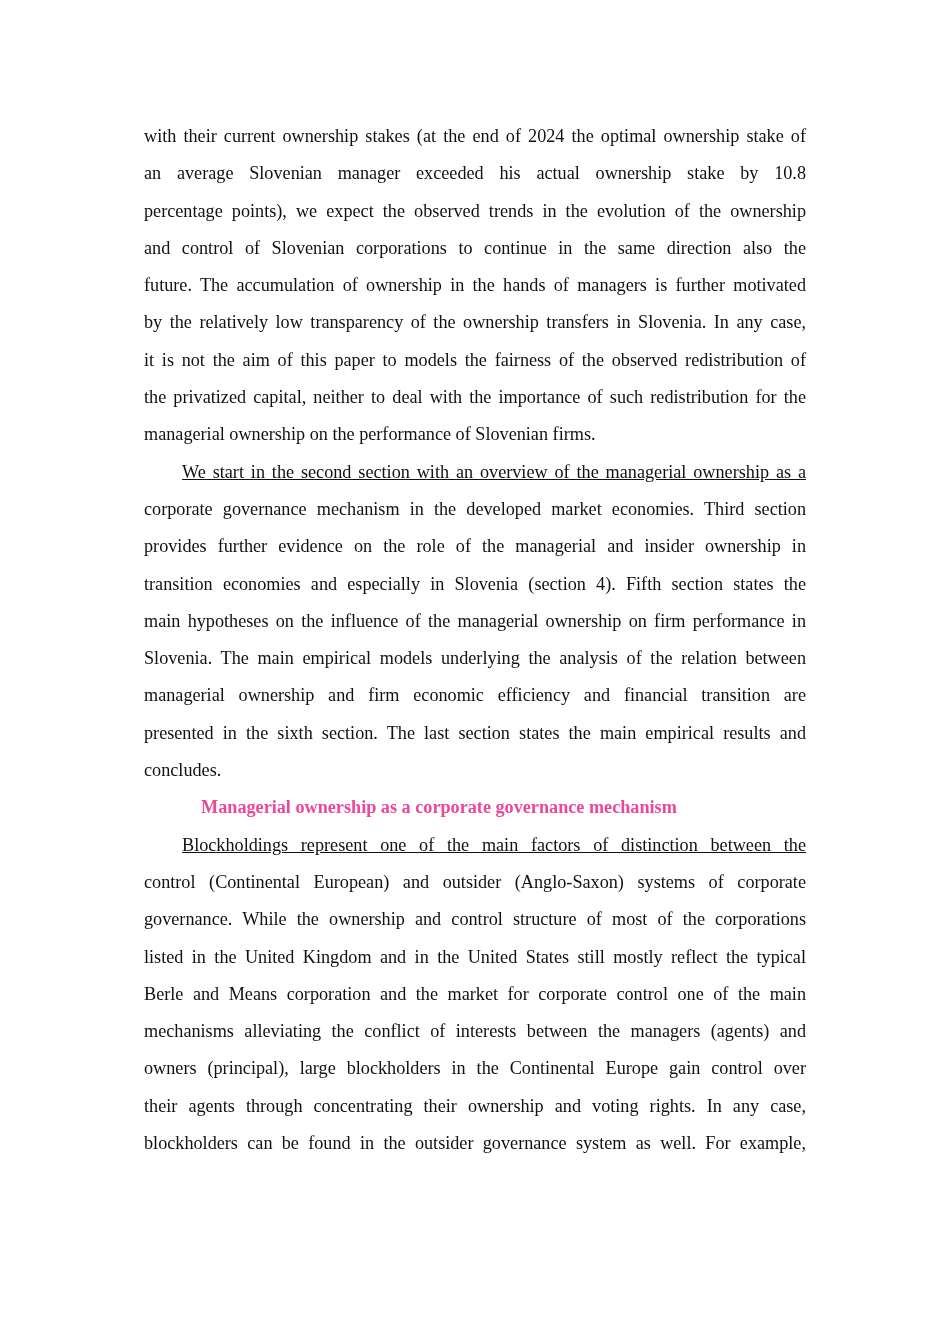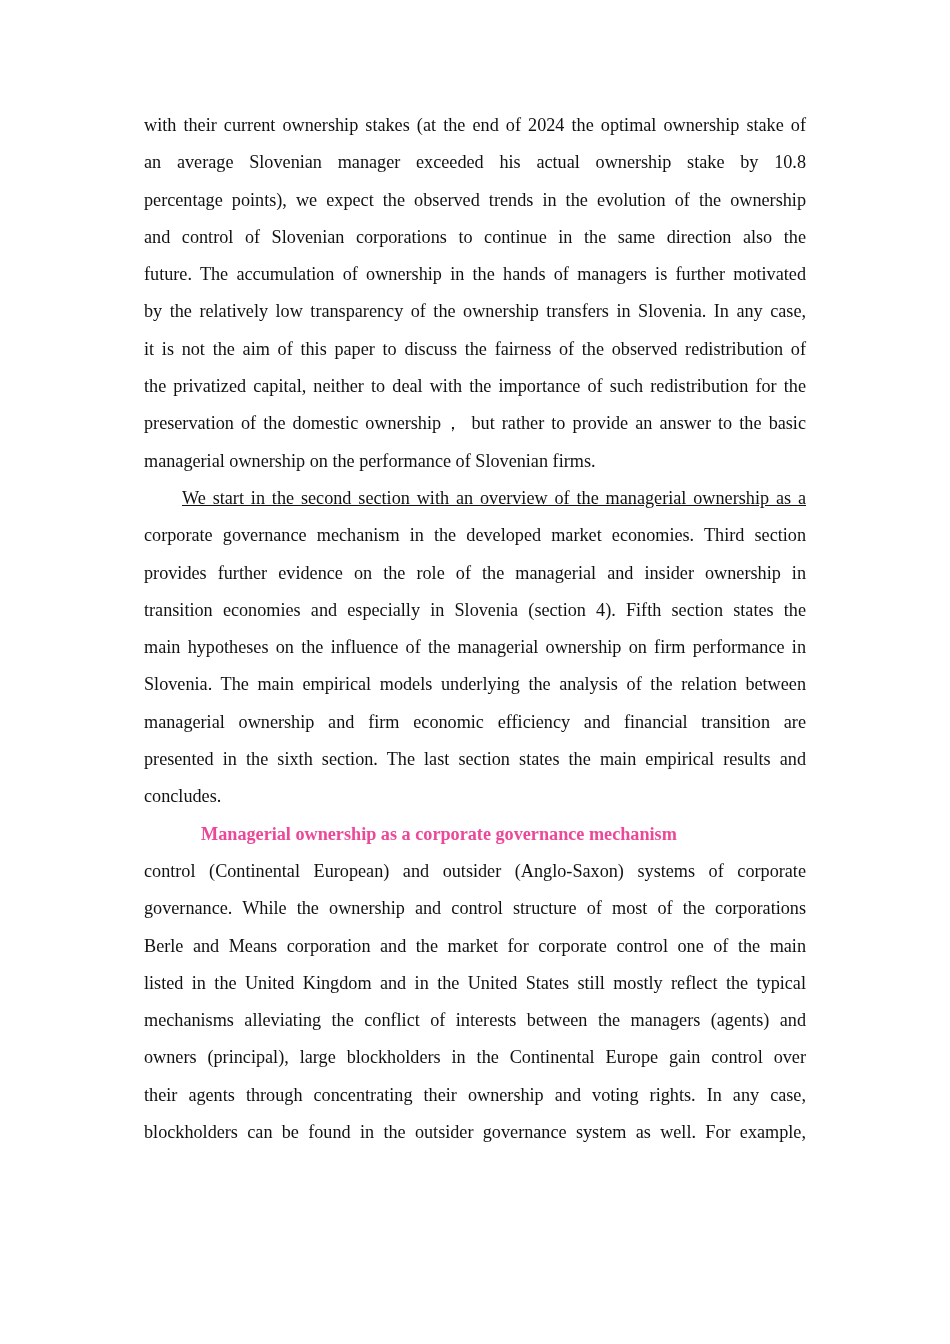--- a/index.html
+++ b/index.html
@@ -1,17 +1,17 @@
 <!DOCTYPE html>
 <html><head>
 <meta charset="utf-8">
 <style>
   html, body { margin: 0; padding: 0; background: #ffffff; }
   body { width: 950px; height: 1344px; position: relative; overflow: hidden; }
-  .page { position: absolute; left: 144px; top: 110px; width: 662px; }
+  .page { position: absolute; left: 144px; top: 121px; width: 662px; }
   .line {
     font-family: "Liberation Serif", serif;
     font-size: 18.2px;
     color: #111111;
     height: 37.3px;
     line-height: 30px;
     white-space: nowrap;
     text-align: justify;
     text-align-last: justify;
   }
@@ -32,43 +32,43 @@
 <body>
 
 <div class="page">
   <div>
     <div class="line">with their current ownership stakes (at the end of 2024 the optimal ownership stake of</div>
     <div class="line">an average Slovenian manager exceeded his actual ownership stake by 10.8</div>
     <div class="line">percentage points), we expect the observed trends in the evolution of the ownership</div>
     <div class="line">and control of Slovenian corporations to continue in the same direction also the</div>
     <div class="line">future. The accumulation of ownership in the hands of managers is further motivated</div>
     <div class="line">by the relatively low transparency of the ownership transfers in Slovenia. In any case,</div>
-    <div class="line">it is not the aim of this paper to discuss the fairness of the observed redistribution of</div>
+    <div class="line">it is not the aim of this paper to models the fairness of the observed redistribution of</div>
     <div class="line">the privatized capital, neither to deal with the importance of such redistribution for the</div>
-    <div class="line">preservation of the domestic ownership， but rather to provide an answer to the basic</div>
     <div class="line last">managerial ownership on the performance of Slovenian firms.</div>
   </div>
 
   <div>
     <div class="line indent">We start in the second section with an overview of the managerial ownership as a</div>
     <div class="line">corporate governance mechanism in the developed market economies. Third section</div>
     <div class="line">provides further evidence on the role of the managerial and insider ownership in</div>
     <div class="line">transition economies and especially in Slovenia (section 4). Fifth section states the</div>
     <div class="line">main hypotheses on the influence of the managerial ownership on firm performance in</div>
     <div class="line">Slovenia. The main empirical models underlying the analysis of the relation between</div>
     <div class="line">managerial ownership and firm economic efficiency and financial transition are</div>
     <div class="line">presented in the sixth section. The last section states the main empirical results and</div>
     <div class="line last">concludes.</div>
   </div>
 
   <div class="heading">Managerial ownership as a corporate governance mechanism</div>
 
   <div>
+    <div class="line indent">Blockholdings represent one of the main factors of distinction between the</div>
     <div class="line">control (Continental European) and outsider (Anglo-Saxon) systems of corporate</div>
     <div class="line">governance. While the ownership and control structure of most of the corporations</div>
+    <div class="line">listed in the United Kingdom and in the United States still mostly reflect the typical</div>
     <div class="line">Berle and Means corporation and the market for corporate control one of the main</div>
-    <div class="line">listed in the United Kingdom and in the United States still mostly reflect the typical</div>
     <div class="line">mechanisms alleviating the conflict of interests between the managers (agents) and</div>
     <div class="line">owners (principal), large blockholders in the Continental Europe gain control over</div>
     <div class="line">their agents through concentrating their ownership and voting rights. In any case,</div>
     <div class="line">blockholders can be found in the outsider governance system as well. For example,</div>
   </div>
 </div>
 
 </body></html>

